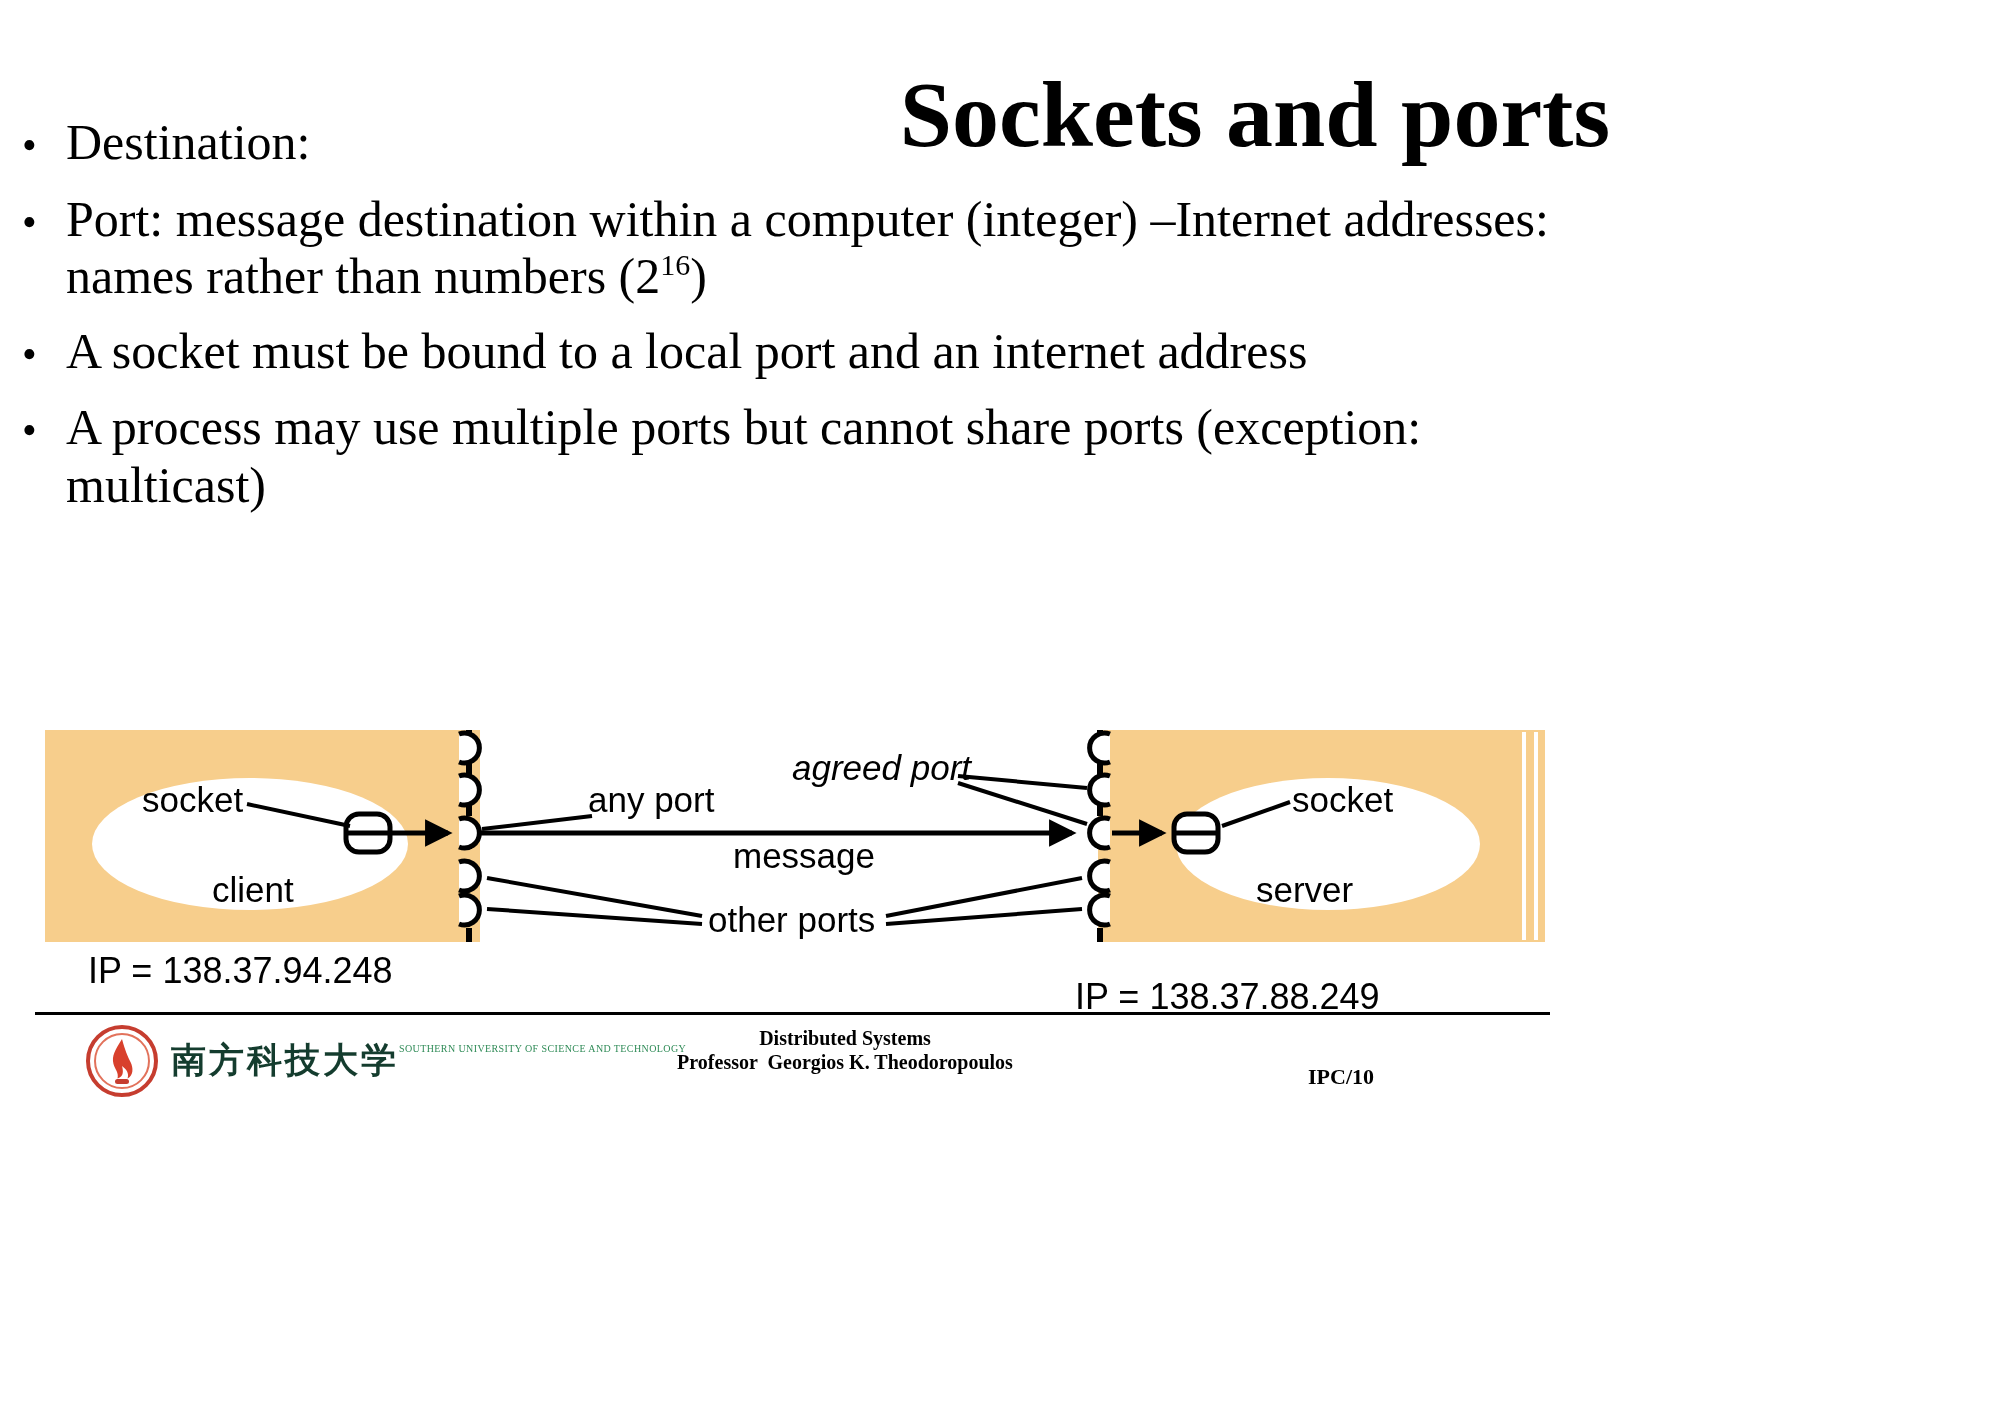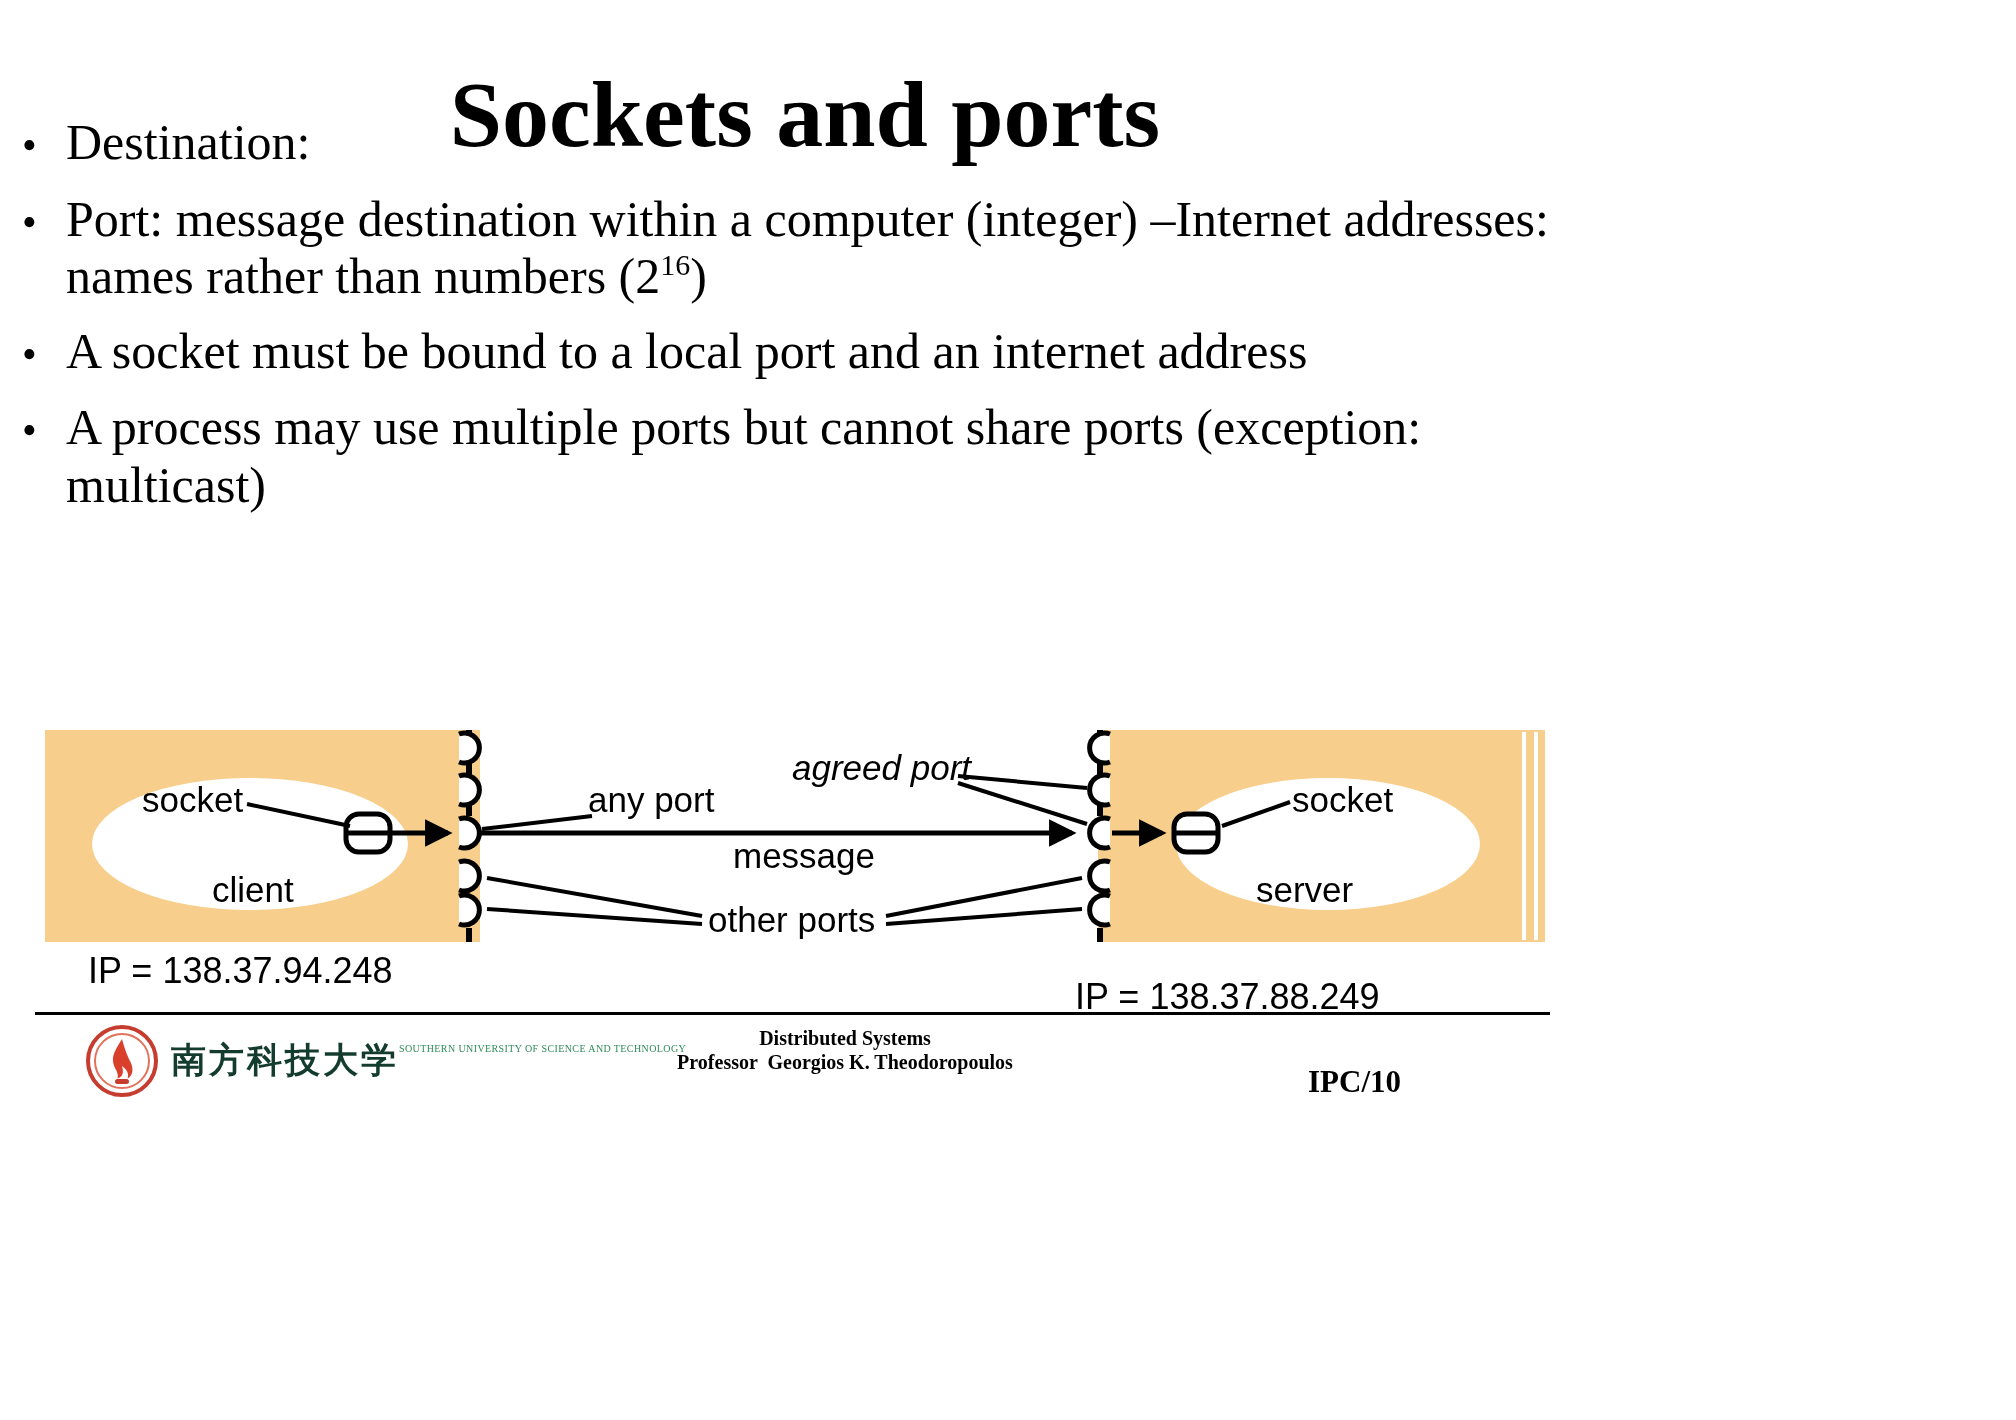--- a/index.html
+++ b/index.html
@@ -5,21 +5,21 @@
   html, body { margin: 0; padding: 0; }
   body {
     width: 2016px; height: 1420px;
     background: #ffffff; color: #000;
     position: relative; overflow: hidden;
     font-family: "Liberation Serif", serif;
   }
 
   .title {
     position: absolute; top: 0; left: 0; width: 1610px;
-    text-align: center; font-size: 94px; line-height: 1.1;
+    text-align: right; font-size: 94px; line-height: 1.1;
   }
 
   .bullets { position: absolute; top: 114px; left: 22px; width: 1540px; }
   .bullet { display: flex; align-items: flex-start; font-size: 50px; line-height: 1.15; margin-bottom: 17px; }
   .b-marker { flex: 0 0 44px; }
   .b-marker::before { content: "\2022"; font-size: 42px; line-height: 1.35; }
   .b-text { flex: 1; }
   .sub-bullet { display: flex; font-size: 44px; line-height: 1.15; margin: 4px 0 20px 62px; }
   .s-marker { flex: 0 0 48px; }
   .s-marker::before { content: "\2013"; }
@@ -59,21 +59,21 @@
   .logo { position: absolute; top: 1024px; left: 85px; display: flex; align-items: center; gap: 12px; }
   .logo-text { display: flex; flex-direction: row; }
   .cn { font-size: 35px; font-weight: bold; color: #143C2E; letter-spacing: 3px; line-height: 1.15; }
   .en { font-size: 10px; color: #2F8B57; letter-spacing: 0.4px; line-height: 1.5; }
 
   .footer-center {
     position: absolute; top: 1026px; left: 40px; width: 1610px;
     text-align: center; font-weight: bold; font-size: 20px; line-height: 1.2;
   }
   .footer-center .line2 { white-space: pre-wrap; }
-  .slide-num { position: absolute; top: 1064px; left: 1308px; font-weight: bold; font-size: 31px; }
+  .slide-num { position: absolute; top: 1064px; left: 1308px; font-weight: bold; font-size: 22px; }
 </style>
 </head>
 <body>
 
 <div class="page">
 
   <h1 class="title">Sockets and ports</h1>
 
   <div class="bullets">
 

